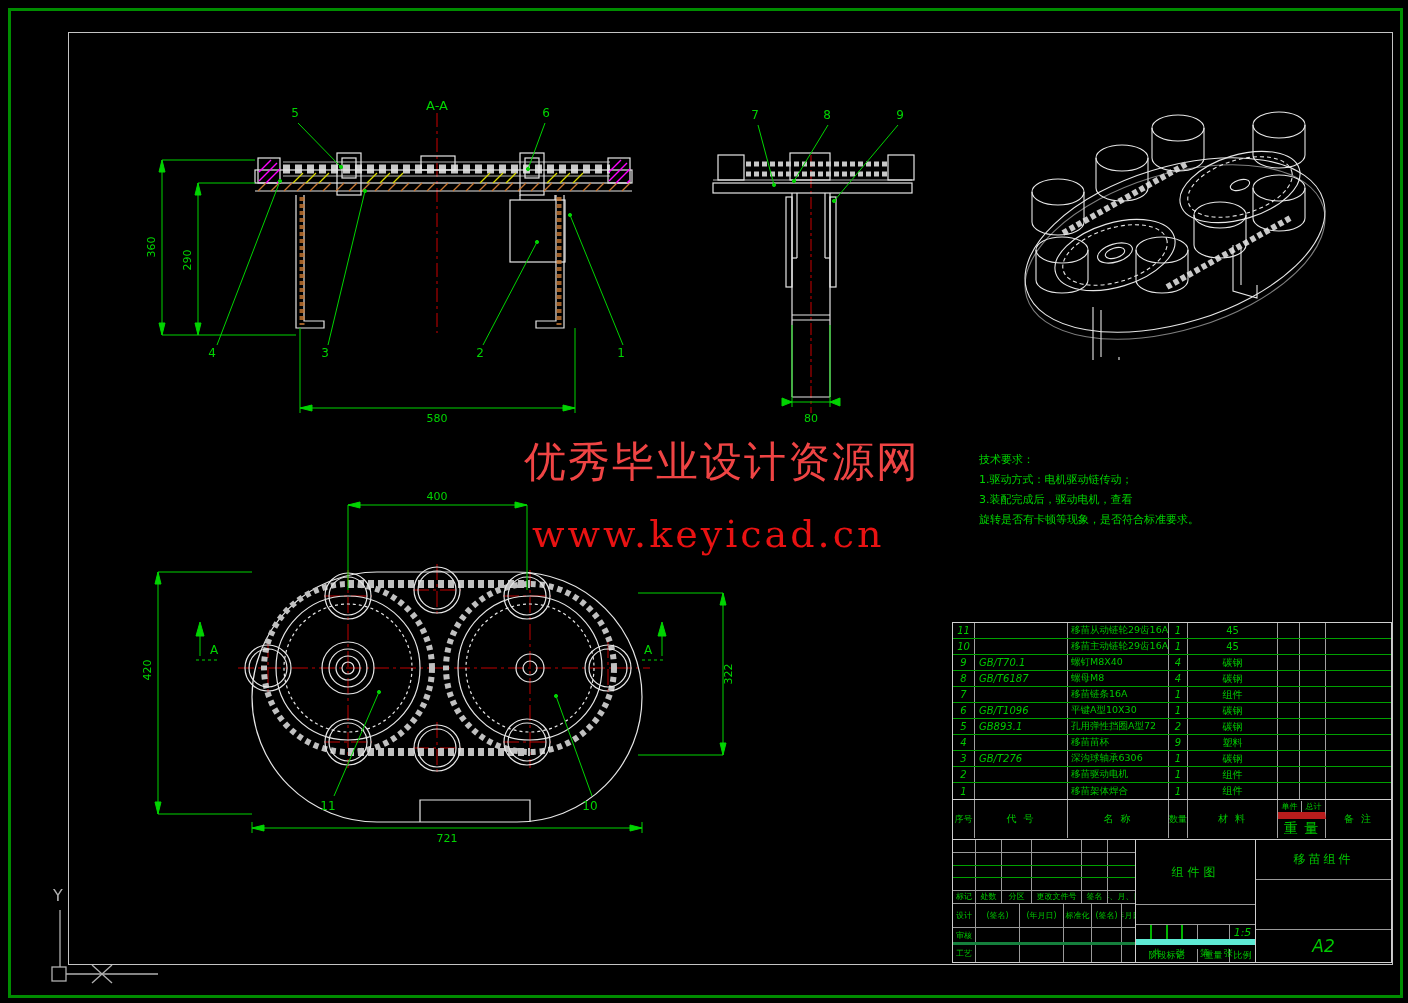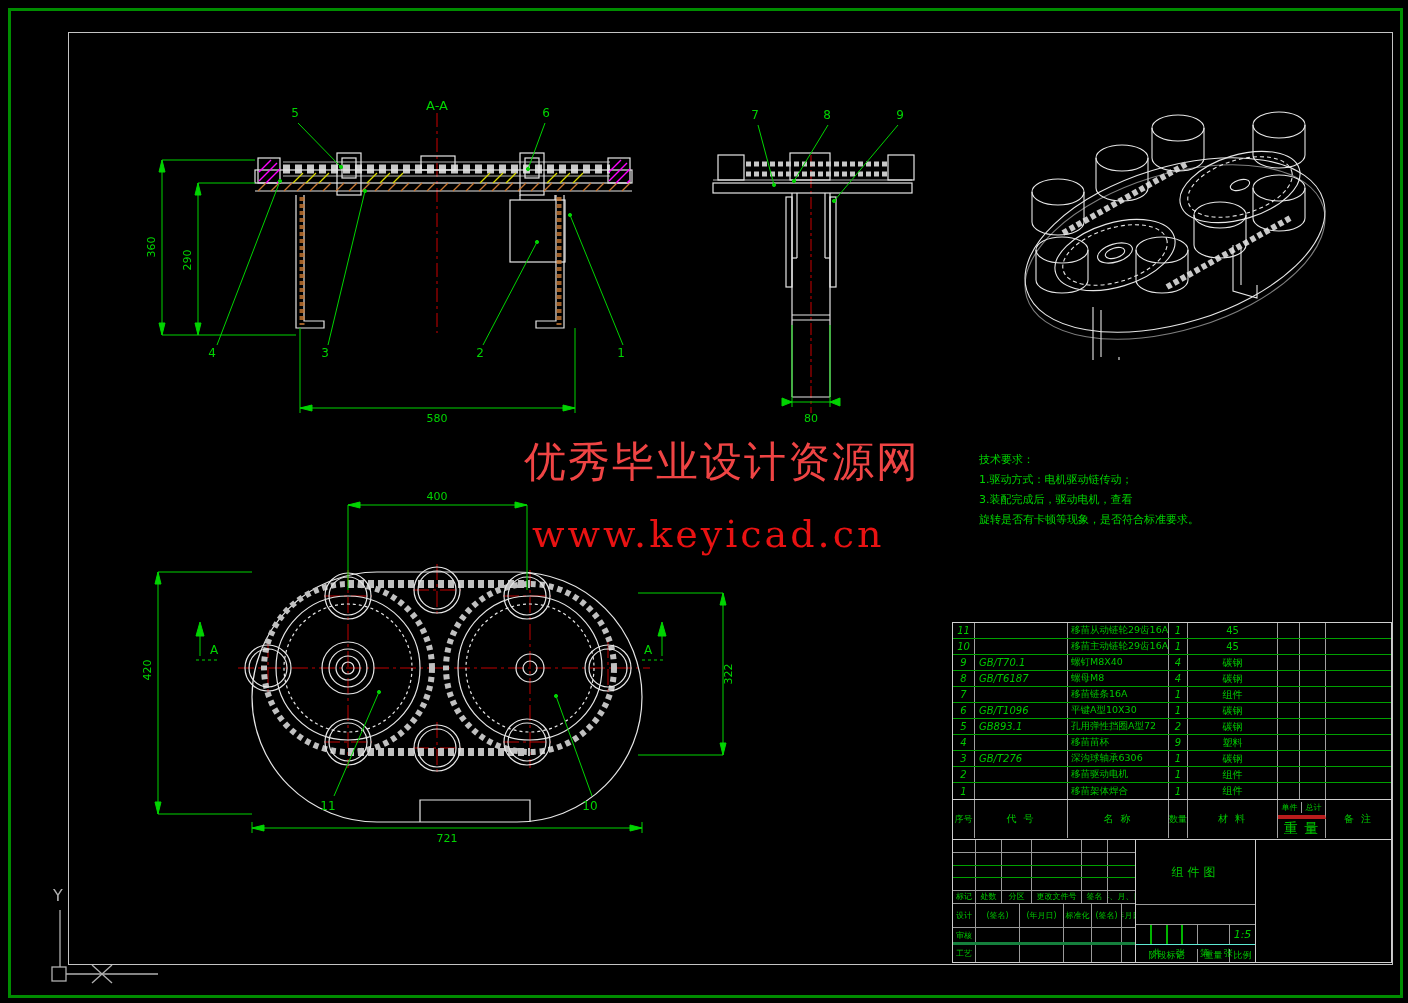--- a/index.html
+++ b/index.html
@@ -29,21 +29,21 @@
   .c-no{justify-content:center;font-style:italic;}
   .c-code{padding-left:4px;font-style:italic;}
   .c-name{padding-left:3px;font-size:9.5px;}
   .c-qty{justify-content:center;font-style:italic;}
   .c-mat{justify-content:center;}
   .bom-head{position:absolute;left:0;top:178px;width:440px;height:40px;border:1.5px solid #cfcfcf;border-top:none;
     display:grid;grid-template-columns:22px 93px 101px 19px 90px 48px auto;grid-template-rows:19px 19px;}
   .bom-head>div{border-right:1px solid #a0a0a0;display:flex;align-items:center;justify-content:center;
     letter-spacing:2px;white-space:nowrap;overflow:hidden;}
   .hr2{grid-row:1/3;}
-  .wt-top{grid-column:6;grid-row:1;display:flex;padding:0!important;letter-spacing:0!important;border-bottom:4px solid #b91c1c;}
+  .wt-top{grid-column:6;grid-row:1;display:flex;padding:0!important;letter-spacing:0!important;border-bottom:7px solid #b91c1c;}
   .wt-top span{flex:1;display:flex;align-items:center;justify-content:center;font-size:8px;}
   .wt-top span:first-child{border-right:1px solid #a0a0a0;}
   .wt-bot{grid-column:6;grid-row:2;letter-spacing:1px!important;font-size:14px;}
   .h-remark{grid-column:7;grid-row:1/3;border-right:none!important;}
   .h-small{font-size:9px;letter-spacing:0!important;}
   .tb-bottom{position:absolute;left:0;top:218px;width:440px;height:123px;border:1.5px solid #cfcfcf;border-top:none;display:flex;}
   .tbl{width:183px;display:flex;flex-direction:column;border-right:1px solid #cfcfcf;}
   .rev-row{height:14px;display:grid;grid-template-columns:23px 26px 30px 50px 26px auto;border-bottom:1px solid #9a9a9a;}
   .rev-row.gline{border-bottom:1px solid #00a000;}
   .rev-row>span{border-right:1px solid #9a9a9a;display:flex;align-items:center;justify-content:center;
@@ -55,21 +55,21 @@
   .sig-row>span:last-child{border-right:none;}
   .r-design{height:27px;text-align:center;}
   .r-check{height:18px;border-bottom:3px solid #15803d;}
   .r-craft{height:19px;border-bottom:none;}
   .tbm{width:120px;display:flex;flex-direction:column;border-right:1px solid #cfcfcf;}
   .cell-type{height:65px;display:flex;align-items:center;justify-content:center;font-size:12px;
     letter-spacing:4px;border-bottom:1px solid #9a9a9a;}
   .stage-labels{height:20px;display:grid;grid-template-columns:62px 32px auto;border-bottom:1px solid #9a9a9a;}
   .stage-labels span{border-right:1px solid #9a9a9a;display:flex;align-items:center;justify-content:center;font-size:9px;white-space:nowrap;margin-top:44px;}
   .stage-labels span:last-child{border-right:none;}
-  .stage-boxes{height:20px;display:grid;grid-template-columns:62px 32px auto;border-bottom:1px solid #5eead4;}
+  .stage-boxes{height:20px;display:grid;grid-template-columns:62px 32px auto;border-bottom:6px solid #5eead4;}
   .stage-boxes .ticks{border-right:1px solid #9a9a9a;display:flex;justify-content:space-evenly;align-items:stretch;}
   .stage-boxes .ticks i{width:2px;background:#00b400;}
   .stage-boxes .blank{border-right:1px solid #9a9a9a;}
   .stage-boxes .scaleval{display:flex;align-items:center;justify-content:center;font-style:italic;font-size:11px;}
   .sheets{flex:1;display:flex;align-items:center;justify-content:center;font-size:9px;letter-spacing:6px;white-space:nowrap;}
   .tbr{flex:1;display:flex;flex-direction:column;}
   .cell-title{height:40px;display:flex;align-items:center;justify-content:center;font-size:12px;
     letter-spacing:3px;border-bottom:1px solid #9a9a9a;}
   .cell-blank{height:50px;border-bottom:1px solid #9a9a9a;}
   .cell-size{flex:1;display:flex;align-items:center;justify-content:center;font-style:italic;font-size:17px;}
@@ -600,15 +600,20 @@
               <i></i>
               <i></i>
               <i></i>
             </div>
           <div class="blank"></div>
           <div class="scaleval">1:5</div>
         </div>
         <div class="sheets">共 张 第 张</div>
       </div>
 
+      <div class="tbr">
+        <div class="cell-title">移苗组件</div>
+        <div class="cell-blank"></div>
+        <div class="cell-size">A2</div>
+      </div>
     </div>
   </div>
 </div>
 
 </body></html>

